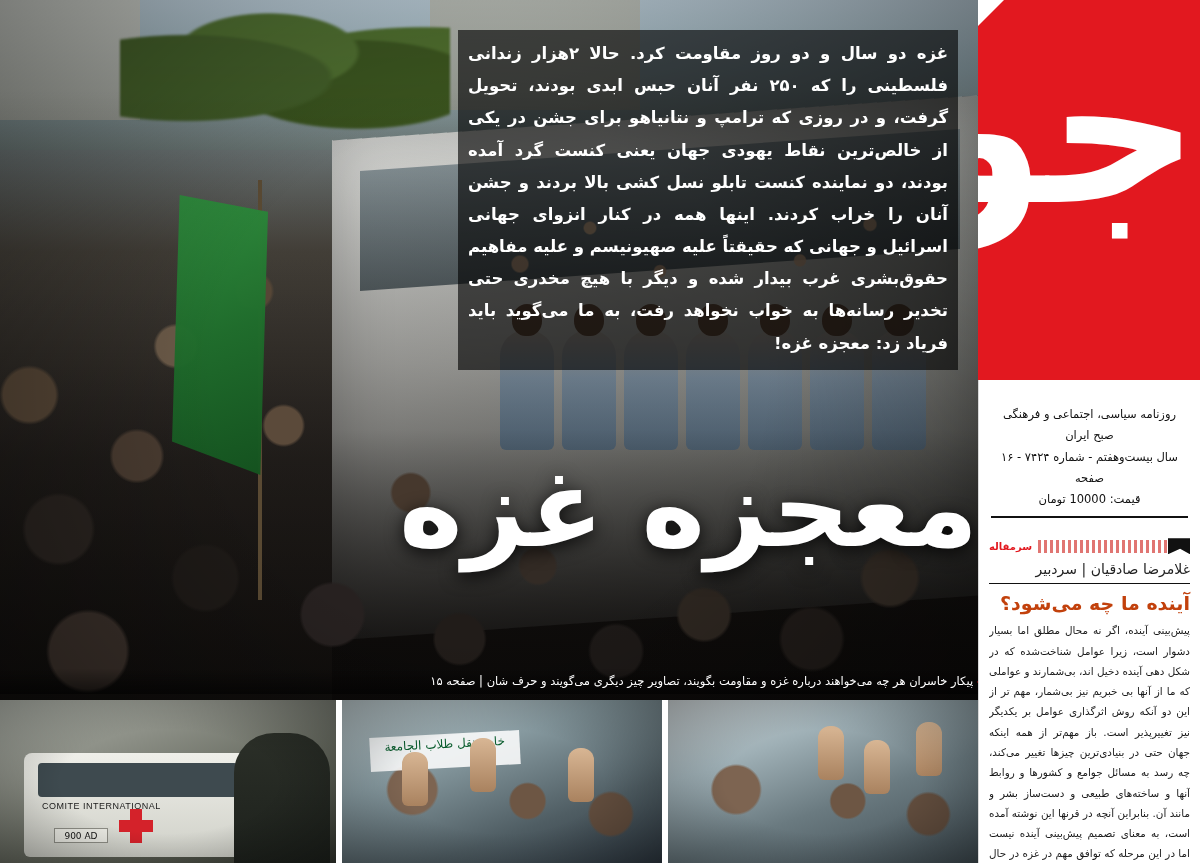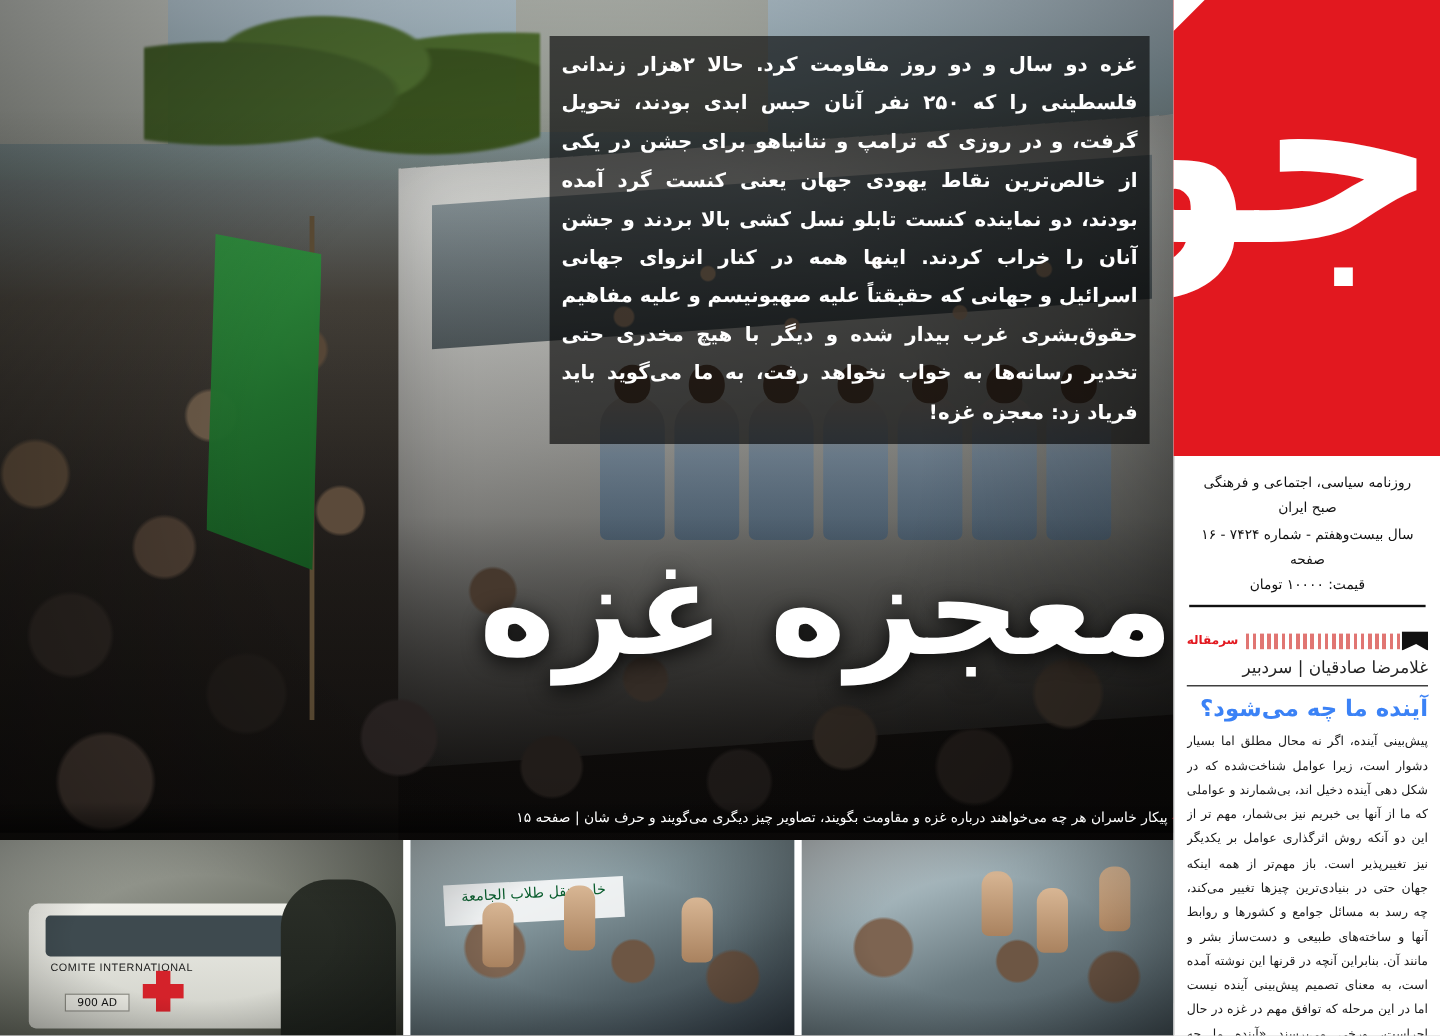--- a/index.html
+++ b/index.html
@@ -259,21 +259,21 @@
     direction: rtl;
     letter-spacing: -6px;
   }
   .masthead .corner-tl {
     position: absolute; top: 0; left: 0;
     width: 0; height: 0;
     border-top: 26px solid #ffffff;
     border-right: 26px solid transparent;
   }
   .meta {
-    padding: 12px 12px 8px 12px;
+    padding: 24px 12px 8px 12px;
     direction: rtl;
     text-align: center;
     color: #111;
   }
   .meta div { font-size: 11.5px; line-height: 1.85; }
   .meta .rule { height: 2px; background: #111; margin: 6px 0 6px 0; }
 
   .colbar {
     margin: 4px 10px 0 10px;
     height: 20px;
@@ -293,21 +293,21 @@
   .byline {
     margin: 5px 10px 0 10px;
     direction: rtl; text-align: right;
     font-size: 14px; color: #222;
     border-bottom: 1px solid #111;
     padding-bottom: 6px;
   }
   .ed-title {
     margin: 8px 10px 0 10px;
     direction: rtl; text-align: right;
-    font-size: 19px; font-weight: bold; color: #3b82f6;
+    font-size: 19px; font-weight: bold; color: #c2410c;
   }
   .ed-body {
     margin: 6px 10px 0 10px;
     direction: rtl; text-align: justify;
     font-size: 10.4px; line-height: 1.95; color: #1a1a1a;
     max-height: 330px; overflow: hidden;
   }
 </style>
 </head>
 <body>
@@ -400,21 +400,21 @@
   <div class="right-col">
 
     <div class="masthead">
       <div class="corner-tl"></div>
       <div class="logo">جوان</div>
     </div>
 
     <div class="meta">
       <div>روزنامه سیاسی، اجتماعی و فرهنگی صبح ایران</div>
       <div>سال بیست‌وهفتم - شماره ۷۴۲۴ - ۱۶ صفحه</div>
-      <div>قیمت: ۱۰۰۰۰ تومان</div>
+      <div>قیمت: 10000 تومان</div>
       <div class="rule"></div>
     </div>
 
     <div class="colbar">
       <div class="flagicon"></div>
       <div class="bars"></div>
       <div class="tag">سرمقاله</div>
     </div>
 
     <div class="byline">غلامرضا صادقیان | سردبیر</div>

